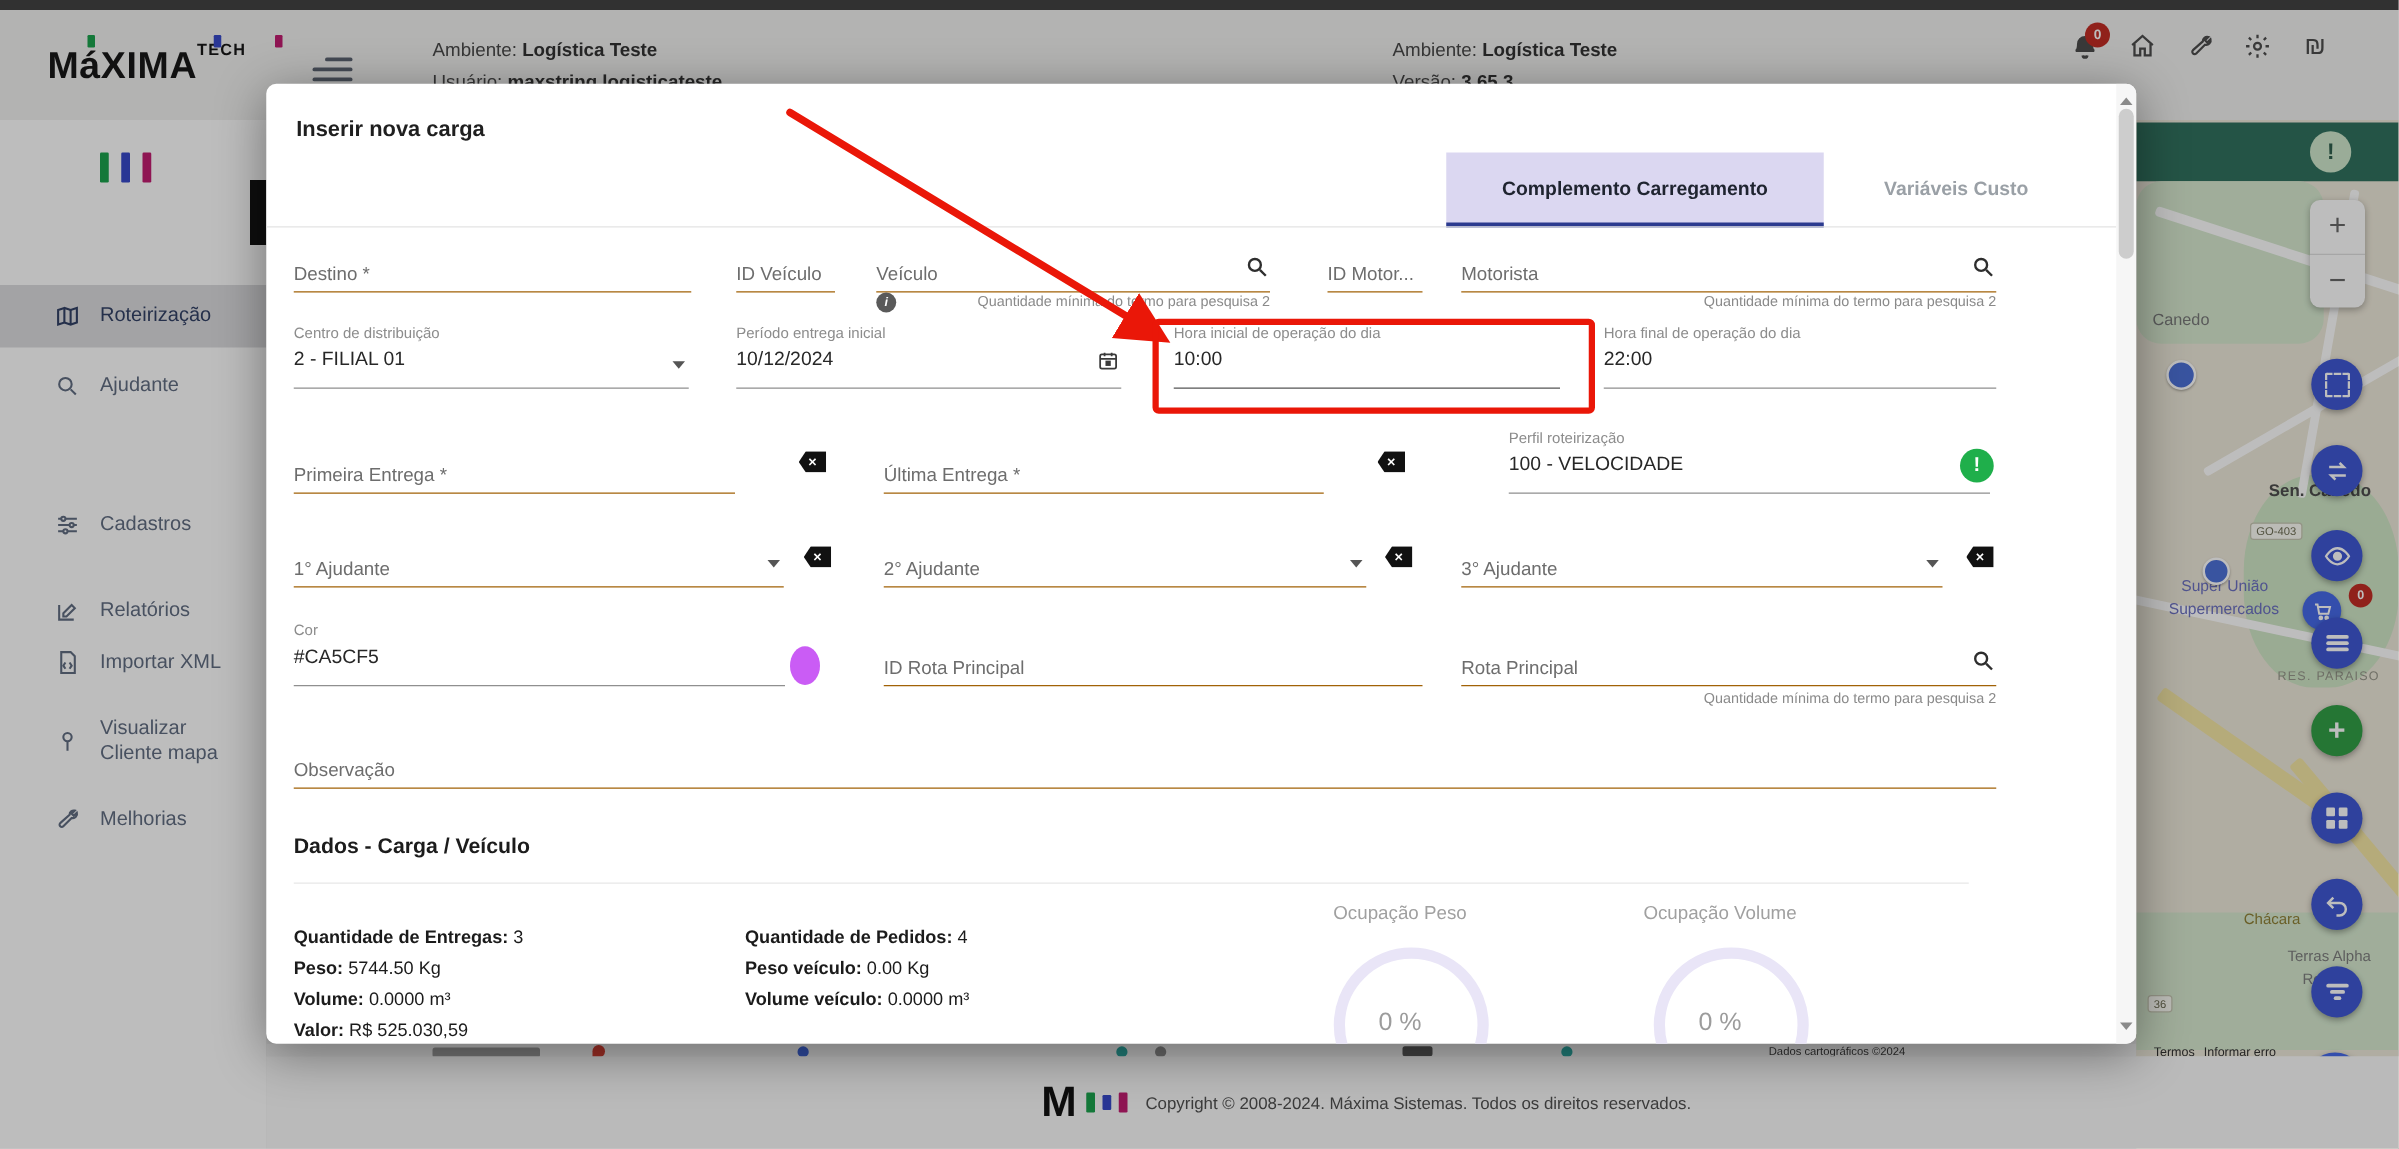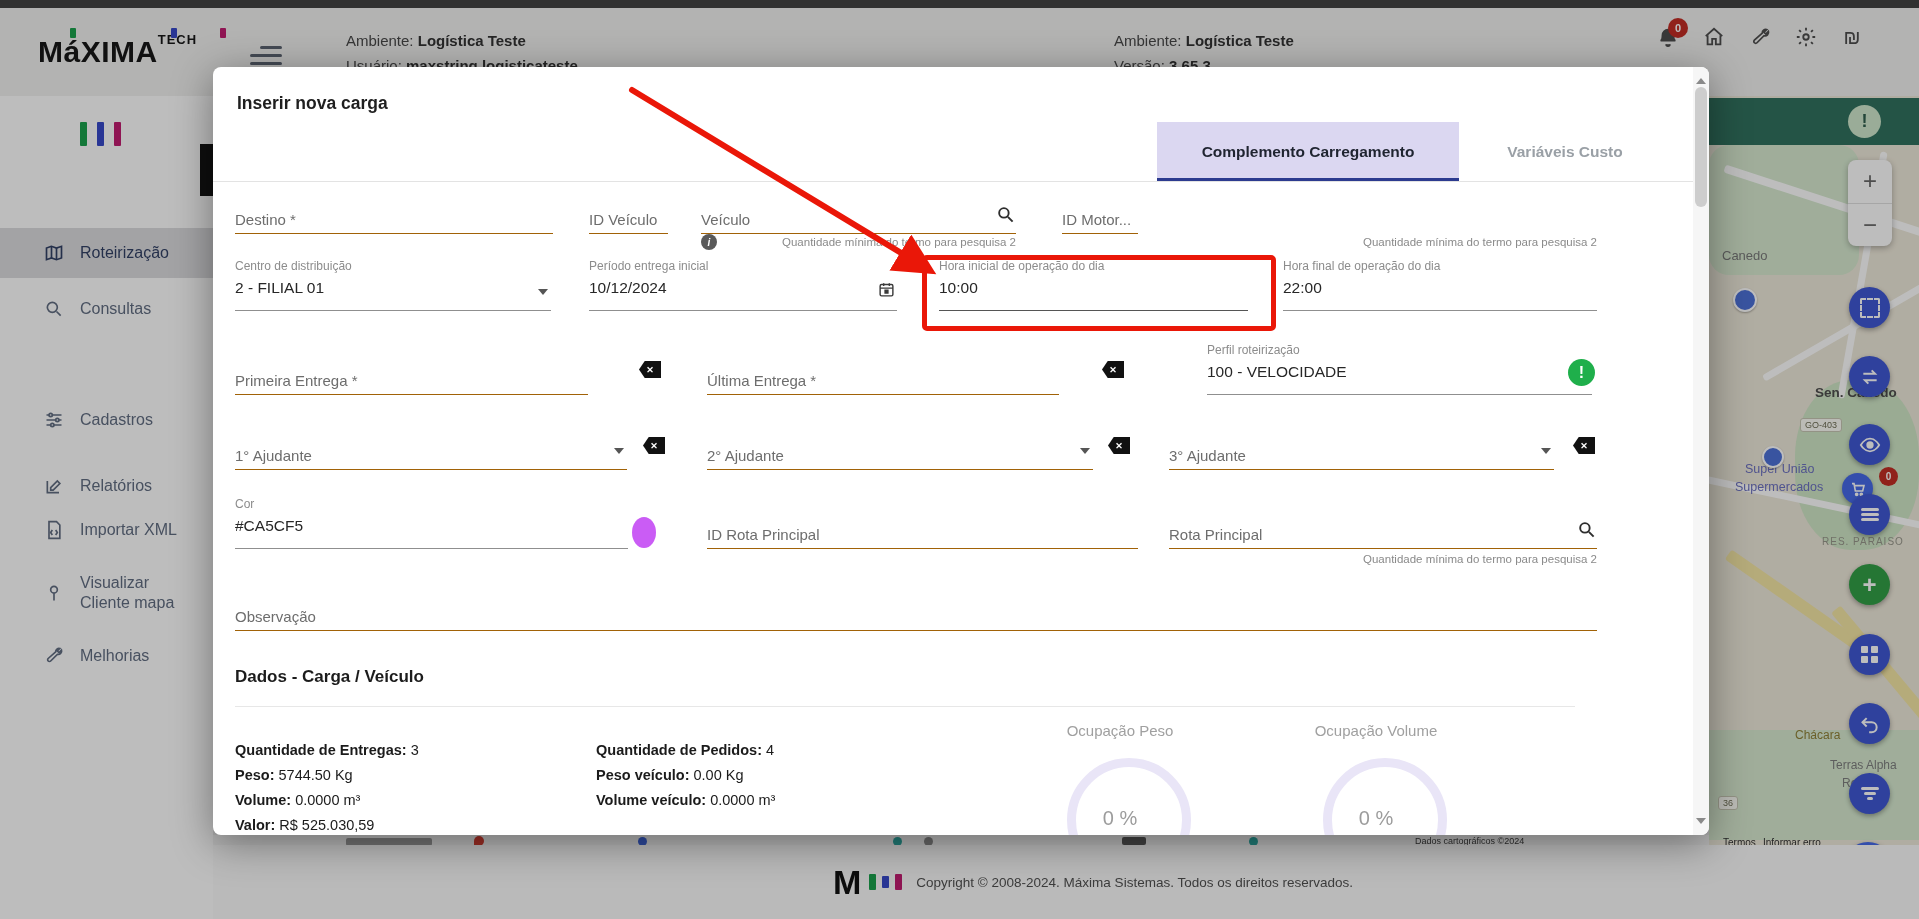--- a/index.html
+++ b/index.html
@@ -180,32 +180,32 @@
           <path d="M9 4L3 6v14l6-2 6 2 6-2V4l-6 2-6-2z"></path>
           <path d="M9 4v14M15 6v14"></path>
         </svg>
       <span class="slb">Roteirização</span>
     </div>
     <div class="sitem" style="top:188px;">
       <svg width="20" height="20" viewBox="0 0 24 24" fill="none" stroke="currentColor" stroke-width="2">
           <circle cx="10" cy="10" r="6"></circle>
           <path d="M15 15l5 5"></path>
         </svg>
-      <span class="slb">Consultas</span>
+      <span class="slb">Ajudante</span>
     </div>
     <div class="sitem" style="top:299px;">
       <svg width="20" height="20" viewBox="0 0 24 24" fill="none" stroke="currentColor" stroke-width="2">
           <path d="M3 6h18M3 12h18M3 18h18"></path>
           <circle cx="8" cy="6" r="2" fill="#fff"></circle>
           <circle cx="16" cy="12" r="2" fill="#fff"></circle>
           <circle cx="10" cy="18" r="2" fill="#fff"></circle>
         </svg>
       <span class="slb">Cadastros</span>
     </div>
-    <div class="sitem" style="top:365px;">
+    <div class="sitem" style="top:353px;align-items:flex-end;">
       <svg width="20" height="20" viewBox="0 0 24 24" fill="none" stroke="currentColor" stroke-width="2">
           <path d="M4 6v14h14"></path>
           <path d="M8 14l8-8 3 3-8 8H8v-3z"></path>
         </svg>
       <span class="slb">Relatórios</span>
     </div>
     <div class="sitem" style="top:409px;">
       <svg width="20" height="20" viewBox="0 0 24 24" fill="none" stroke="currentColor" stroke-width="2">
           <path d="M6 2h9l4 4v16H6z"></path>
           <path d="M10 12l-2 3 2 3M14 12l2 3-2 3"></path>
@@ -367,20 +367,29 @@
             <circle cx="10" cy="10" r="6"></circle>
             <path d="M15 15l6 6"></path>
           </svg>
       </span>
     </div>
     <span class="infoic" style="left:488px;top:167px;">i</span>
     <span class="helper" style="left:514px;top:169px;width:289px;">Quantidade mínima do termo para pesquisa 2</span>
     <div class="fld" style="left:849px;top:136px;width:76px;">
       <span class="ph">ID Motor...</span>
     </div>
+    <div class="fld" style="left:956px;top:136px;width:428px;">
+      <span class="ph">Motorista</span>
+      <span class="searchic">
+        <svg width="19" height="19" viewBox="0 0 24 24" fill="none" stroke="#2e2e2e" stroke-width="2.4">
+            <circle cx="10" cy="10" r="6"></circle>
+            <path d="M15 15l6 6"></path>
+          </svg>
+      </span>
+    </div>
     <span class="helper" style="left:1060px;top:169px;width:324px;">Quantidade mínima do termo para pesquisa 2</span>
 
     <div class="ffl" style="left:22px;top:192px;width:316px;">
       <span class="sl">Centro de distribuição</span>
       <span class="val">2 - FILIAL 01</span>
       <span class="caret"></span>
     </div>
     <div class="ffl" style="left:376px;top:192px;width:308px;">
       <span class="sl">Período entrega inicial</span>
       <span class="val">10/12/2024</span>

